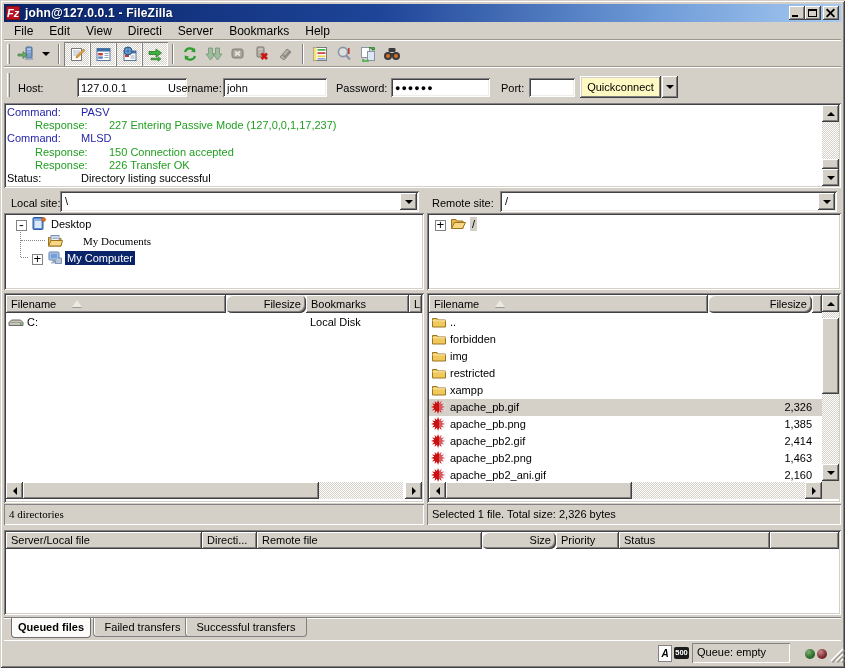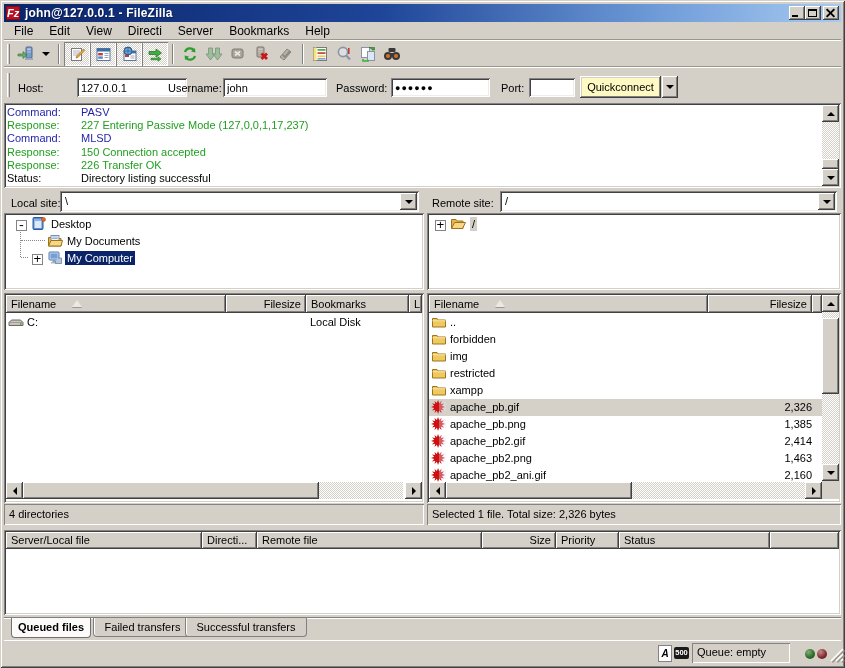--- a/index.html
+++ b/index.html
@@ -82,21 +82,21 @@
     background:#d4d0c8; display:flex; align-items:center; justify-content:center;
     box-shadow: inset -1px -1px 0 #404040, inset 1px 1px 0 #fff,
                 inset -2px -2px 0 #808080, inset 2px 2px 0 #d4d0c8; }
 
   
   #logpane { left:4px; top:103px; width:837px; height:85px; background:#fff; }
   #loglines { position:absolute; left:3px; top:3px; right:22px; bottom:3px; overflow:hidden; }
   .logline { height:13.2px; line-height:13.2px; white-space:nowrap; display:flex; }
   .logline .ll { width:74px; flex:none; }
   .lt-command { color:#1f1fa8; }
-  .lt-response { color:#1f9f1f; }
+  .lt-response { color:#1f9f1f;margin-left:28px; }
   .lt-status { color:#000; }
 
   
   .checker { background-color:#fff;
     background-image:
       linear-gradient(45deg,#d4d0c8 25%,transparent 25%,transparent 75%,#d4d0c8 75%),
       linear-gradient(45deg,#d4d0c8 25%,transparent 25%,transparent 75%,#d4d0c8 75%);
     background-size:2px 2px; background-position:0 0,1px 1px; }
   .sbtn { position:absolute; width:17px; height:17px; background:#d4d0c8;
     box-shadow: inset -1px -1px 0 #404040, inset 1px 1px 0 #fff,
@@ -131,21 +131,21 @@
   .tlabel.sel-in { background:#d4d0c8; color:#000; }
   .dotv { position:absolute; width:1px; border-left:1px dotted #888; }
   .doth { position:absolute; height:1px; border-top:1px dotted #888; }
 
   
   .listpane { position:absolute; top:293px; height:210px; background:#fff; }
   .lhdr { position:absolute; top:2px; height:18px; display:flex; }
   .hcol { background:#d4d0c8; height:18px; line-height:18px; padding:0 5px;
     box-shadow: inset -1px -1px 0 #404040, inset 1px 1px 0 #fff,
                 inset -2px -2px 0 #808080; white-space:nowrap; overflow:hidden; position:relative; }
-  .hcol.right { text-align:right; }
+  .hcol.right { text-align:right;border-radius:6px; }
   .sort-asc { position:absolute; left:66px; top:5px; width:0; height:0;
     border-left:5px solid transparent; border-right:5px solid transparent;
     border-bottom:7px solid #ece9e2; filter:drop-shadow(0 1px 0 #999); }
   .lrow { position:absolute; left:2px; height:17px; }
   .licon { position:absolute; left:4px; top:0px; width:16px; height:16px; }
   .lname { position:absolute; left:21px; top:2px; white-space:nowrap; }
   .lsize { position:absolute; top:2px; text-align:right; }
   .ltype { position:absolute; top:2px; }
   .statuspanel { position:absolute; top:504px; height:21px; background:#d4d0c8;
     box-shadow: inset 1px 1px 0 #848284, inset -1px -1px 0 #fff; }
@@ -413,21 +413,21 @@
       <span class="tlabel" style="left:45px;top:1px;">Desktop</span>
     </div>
     <div class="trow" style="left:0;top:20px;width:100%;">
       <svg class="ticon" style="left:43px;top:0px;" width="16" height="16" viewBox="0 0 16 16">
         <path d="M1.5 4.5 L1.5 13 L14 13 L14 5.5 L7 5.5 L5.8 4.5 Z" fill="#e8b74a" stroke="#9c7420"></path>
         <rect x="4" y="2.5" width="8" height="6" fill="#f2f6fc" stroke="#7a92b4"></rect>
         <line x1="5.2" y1="4" x2="10.8" y2="4" stroke="#9ab0cc"></line>
         <line x1="5.2" y1="5.5" x2="10.8" y2="5.5" stroke="#9ab0cc"></line>
         <path d="M1.5 13 L4 7.5 L15.5 7.5 L14 13 Z" fill="#f8d684" stroke="#9c7420"></path>
       </svg>
-      <span class="tlabel" style="left:61px;top:1px;">My Documents</span>
+      <span class="tlabel" style="left:77px;top:1px;font-family:Liberation Serif, serif;">My Documents</span>
     </div>
     <div class="trow" style="left:0;top:37px;width:100%;">
       <div class="expander" style="left:28px;top:4px;">+</div>
       <svg class="ticon" style="left:43px;top:0px;" width="16" height="16" viewBox="0 0 16 16">
         <rect x="2" y="2" width="10" height="8" rx="1" fill="#cdd8ea" stroke="#5a7aa8"></rect>
         <rect x="3.5" y="3.5" width="7" height="5" fill="#6fa0dc"></rect>
         <rect x="5.5" y="10" width="3" height="2" fill="#8a9cb8"></rect>
         <rect x="4" y="12" width="6" height="1.5" fill="#aab8cc"></rect>
         <path d="M11 8 L14.5 8 L14.5 13.5 L8.5 13.5 L8.5 11" fill="#b8c6da" stroke="#5a7aa8" stroke-width="0.7"></path>
       </svg>
@@ -471,21 +471,21 @@
     </div>
     <div class="sbtn" style="left:2px;top:189px;">
         <div class="a-lf"></div>
       </div>
     <div class="checker abs" style="left:19px;top:189px;width:380px;height:17px;"></div>
     <div class="sthumb" style="left:19px;top:189px;width:296px;height:17px;"></div>
     <div class="sbtn" style="right:2px;top:189px;">
         <div class="a-rt"></div>
       </div>
   </div>
-  <div class="statuspanel" style="left:4px;width:420px;">
+  <div class="statuspanel" style="left:4px;width:420px;font-family:Liberation Serif, serif;">
       <span>4 directories</span>
     </div>
 
   <div class="listpane sunken2" style="left:427px;width:414px;">
     <div class="lhdr" style="left:2px;width:393px;">
       <div class="hcol" style="width:284px;"><span>Filename</span><div class="sort-asc"></div></div>
       <div class="hcol right" style="width:106px;">Filesize</div>
       <div class="hcol" style="flex:1;"></div>
     </div>
     <div id="rrows">

